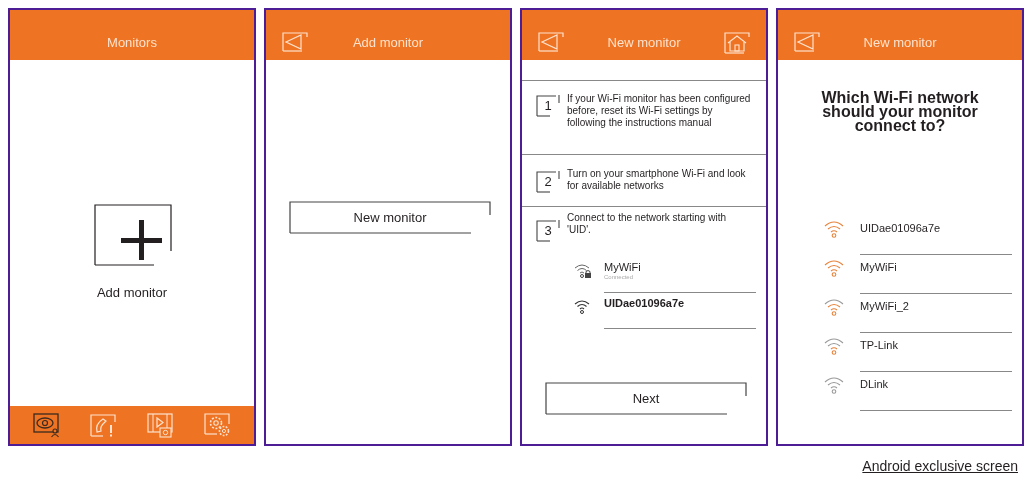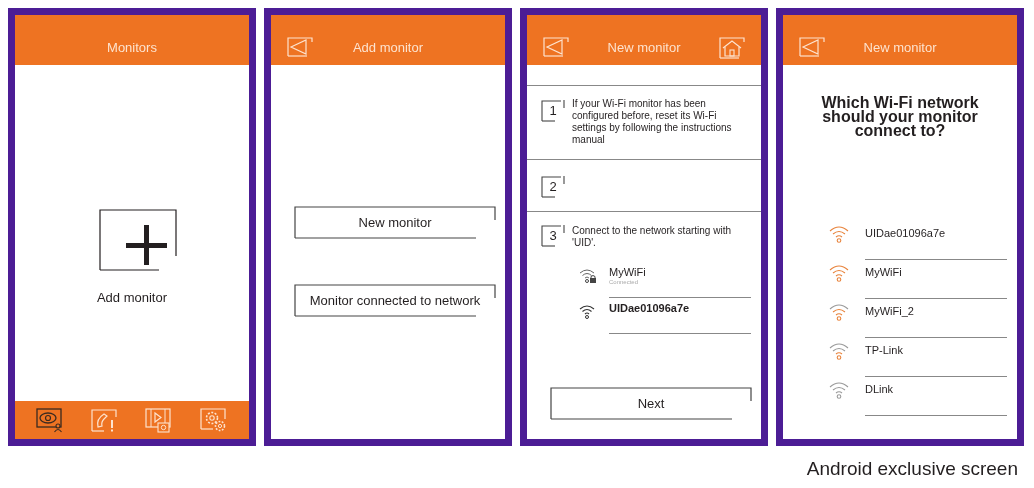--- a/index.html
+++ b/index.html
@@ -1,21 +1,21 @@
 <!DOCTYPE html>
 <html><head>
   <meta charset="utf-8">
   <style>
     * { box-sizing: border-box; margin: 0; padding: 0; }
     html, body { width: 1034px; height: 488px; background: #ffffff; overflow: hidden; }
     body { font-family: "Liberation Sans", sans-serif; color: #231f20; position: relative; }
 
     .panel {
       position: absolute; top: 8px; width: 248px; height: 438px;
-      border: 7px solid #4c1d95; background: #fff;
+      border: 2px solid #4c1d95; background: #fff;
     }
     .p1 { left: 8px; }
     .p2 { left: 264px; }
     .p3 { left: 520px; }
     .p4 { left: 776px; }
 
     .hdr {
       position: absolute; left: 0; top: 0; right: 0; height: 50px;
       background: #ee7322; color: #fde3cf;
       display: flex; align-items: flex-end; justify-content: center;
@@ -62,21 +62,21 @@
     .b-next { left: 23px; top: 348px; width: 202px; margin-top: 24px; }
 
     
     .q-title { position: absolute; left: 0; right: 0; top: 81px; text-align: center; font-size: 16px; font-weight: bold; line-height: 14px; }
     .q-sub { position: absolute; left: 0; right: 0; top: 124px; text-align: center; font-size: 12px; line-height: 14px; }
     .wifi-row { position: absolute; left: 46px; right: 10px; height: 39px; }
     .wifi-row .wicon { position: absolute; left: 0; top: 4px; width: 20px; height: 18px; }
     .wifi-row .wname { position: absolute; left: 36px; top: 6px; font-size: 11px; }
     .wifi-row .line { position: absolute; left: 36px; right: 0; bottom: 0; border-bottom: 1px solid #888; }
 
-    .caption { position: absolute; right: 16px; top: 458px; font-size: 19px; color: #231f20; }
+    .caption { position: absolute; right: 16px; top: 458px; font-size: 14px; color: #231f20; text-decoration: underline; }
   </style>
 </head>
 <body>
 
 <div class="panel p1">
   <div class="hdr">
     <span class="title">Monitors</span>
   </div>
   <div class="add-box">
     <svg width="78" height="62" viewBox="0 0 78 62">
@@ -129,27 +129,20 @@
       <polygon points="4,10 19,3 19,17" fill="none" stroke="#fde3cf" stroke-width="1.2"></polygon>
     </svg>
     <span class="title">Add monitor</span>
   </div>
   <div class="outline-btn b-new">
     <svg width="202" height="33" viewBox="0 0 202 33">
       <polyline points="1,32 1,1 201,1 201,14" fill="none" stroke="#444" stroke-width="1.2"></polyline>
       <line x1="1" y1="32" x2="182" y2="32" stroke="#444" stroke-width="1.2"></line>
     </svg>
     <span>New monitor</span>
-  </div>
-  <div class="outline-btn b-net">
-    <svg width="202" height="33" viewBox="0 0 202 33">
-      <polyline points="1,32 1,1 201,1 201,14" fill="none" stroke="#444" stroke-width="1.2"></polyline>
-      <line x1="1" y1="32" x2="182" y2="32" stroke="#444" stroke-width="1.2"></line>
-    </svg>
-    <span>Monitor connected to network</span>
   </div>
 </div>
 
 <div class="panel p3">
   <div class="hdr">
     <svg class="back-btn" viewBox="0 0 26 20">
       <polyline points="1,19 1,1 25,1 25,5" fill="none" stroke="#fde3cf" stroke-width="1.2"></polyline>
       <line x1="1" y1="19" x2="20" y2="19" stroke="#fde3cf" stroke-width="1.2"></line>
       <polygon points="4,10 19,3 19,17" fill="none" stroke="#fde3cf" stroke-width="1.2"></polygon>
     </svg>
@@ -177,32 +170,33 @@
 
   <div class="step s2">
     <svg class="stepnum" style="top:16px" viewBox="0 0 24 22">
       <polyline points="1,21 1,1 20,1" fill="none" stroke="#444" stroke-width="1.1"></polyline>
       <line x1="1" y1="21" x2="14" y2="21" stroke="#444" stroke-width="1.1"></line>
       <line x1="23" y1="0" x2="23" y2="8" stroke="#444" stroke-width="1.1"></line>
     </svg>
     <div class="stepnum" style="top:16px">
         <span>2</span>
       </div>
+    <div class="steptext" style="top:13px">Turn on your smartphone Wi-Fi and look for available networks</div>
   </div>
 
   <div class="step s3">
     <svg class="stepnum" style="top:13px" viewBox="0 0 24 22">
       <polyline points="1,21 1,1 20,1" fill="none" stroke="#444" stroke-width="1.1"></polyline>
       <line x1="1" y1="21" x2="14" y2="21" stroke="#444" stroke-width="1.1"></line>
       <line x1="23" y1="0" x2="23" y2="8" stroke="#444" stroke-width="1.1"></line>
     </svg>
     <div class="stepnum" style="top:13px">
         <span>3</span>
       </div>
-    <div class="steptext" style="top:13px">Connect to the network starting with 'UID'.</div>
+    <div class="steptext" style="top:5px">Connect to the network starting with 'UID'.</div>
 
     <div class="net-row" style="top:52px">
       <svg class="nicon" viewBox="0 0 18 16">
         <path d="M1 5 Q8 -1 15 5" fill="none" stroke="#666" stroke-width="1"></path>
         <path d="M3.5 7.5 Q8 3.5 12.5 7.5" fill="none" stroke="#666" stroke-width="1"></path>
         <path d="M6 10 Q8 8 10 10" fill="none" stroke="#666" stroke-width="1"></path>
         <circle cx="8" cy="13" r="1.5" fill="none" stroke="#444" stroke-width="1"></circle>
         <rect x="11" y="10" width="6" height="5" fill="#444"></rect>
         <path d="M12 10 V8.5 Q14 6.5 16 8.5 V10" fill="none" stroke="#444" stroke-width="1"></path>
       </svg>

